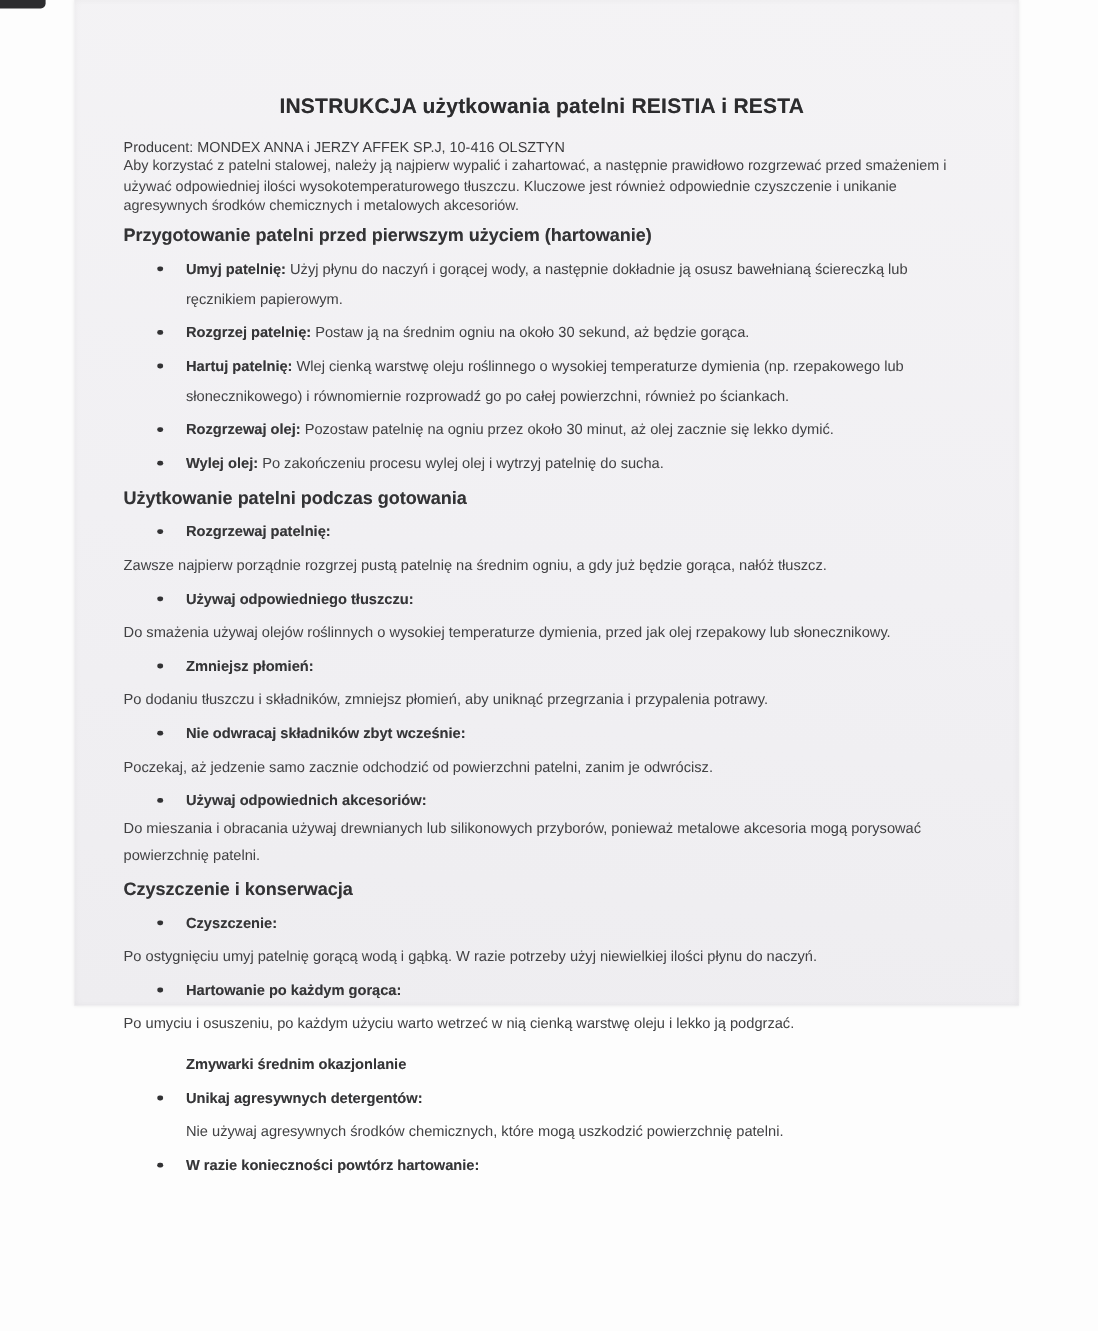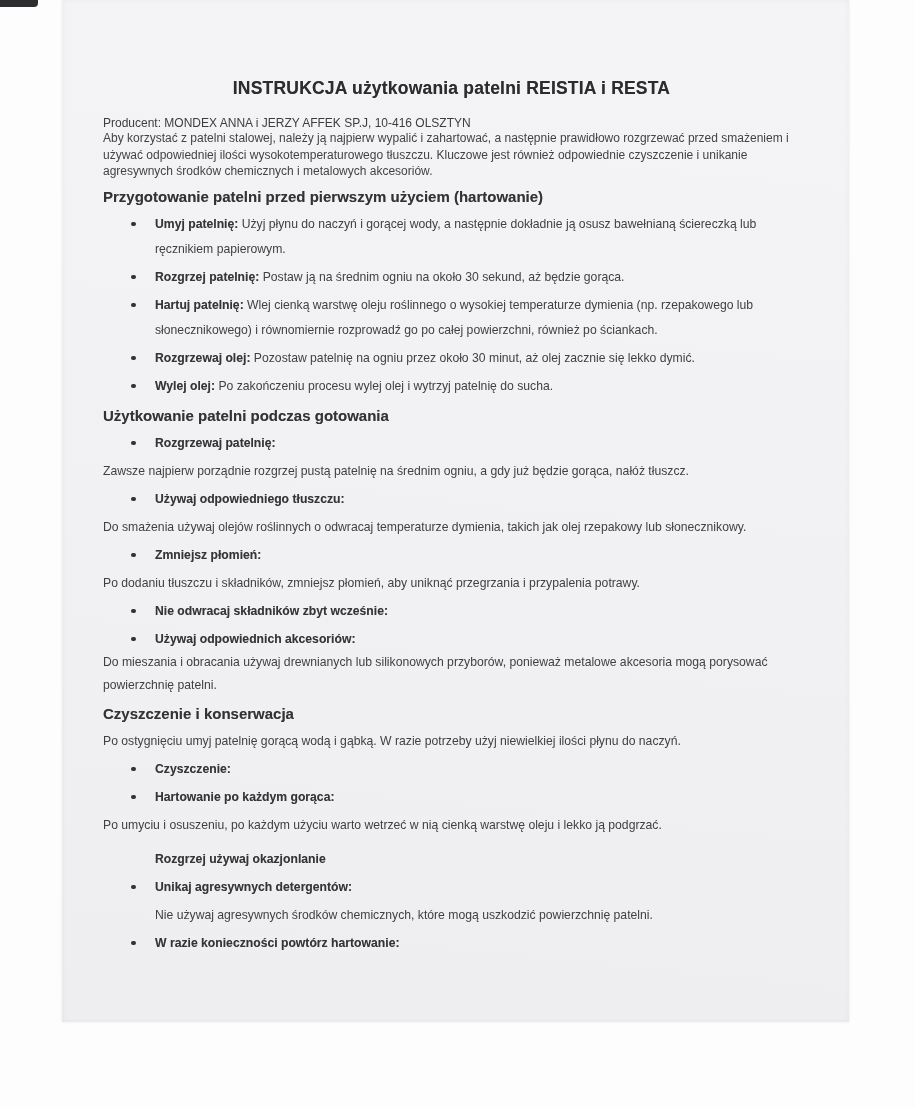--- a/index.html
+++ b/index.html
@@ -2,21 +2,21 @@
 <html><head>
 <meta charset="utf-8">
 <style>
   html,body{margin:0;padding:0;}
   body{
     width:915px;height:1109px;position:relative;overflow:hidden;
     background:#fdfdfd;
     font-family:"Liberation Sans","DejaVu Sans",sans-serif;
   }
   .page{
-    position:absolute;left:62px;top:0;width:787px;height:1022px;
+    position:absolute;left:62px;top:0;width:787px;height:838px;
     background:linear-gradient(186deg,#f4f3f5 0%,#f1f0f3 55%,#eeedf0 100%);
     box-shadow:0 0 3px rgba(0,0,0,.07), inset 2px 0 6px rgba(0,0,0,.025), inset -2px 0 6px rgba(0,0,0,.025);
   }
   .corner-mark{
     position:absolute;left:0;top:0;width:38px;height:7px;
     background:#2d2d2f;border-radius:0 0 4px 0;
   }
   .content{
     position:absolute;left:41px;right:49px;top:0;
     color:#414143;
@@ -66,31 +66,32 @@
         <div class="sec-heading">Przygotowanie patelni przed pierwszym użyciem (hartowanie)</div>
         <div class="item bullet"><span class="dot"></span><span class="b">Umyj patelnię:</span> Użyj płynu do naczyń i gorącej wody, a następnie dokładnie ją osusz bawełnianą ściereczką lub ręcznikiem papierowym.</div>
         <div class="item bullet"><span class="dot"></span><span class="b">Rozgrzej patelnię:</span> Postaw ją na średnim ogniu na około 30 sekund, aż będzie gorąca.</div>
         <div class="item bullet"><span class="dot"></span><span class="b">Hartuj patelnię:</span> Wlej cienką warstwę oleju roślinnego o wysokiej temperaturze dymienia (np. rzepakowego lub słonecznikowego) i równomiernie rozprowadź go po całej powierzchni, również po ściankach.</div>
         <div class="item bullet"><span class="dot"></span><span class="b">Rozgrzewaj olej:</span> Pozostaw patelnię na ogniu przez około 30 minut, aż olej zacznie się lekko dymić.</div>
         <div class="item bullet"><span class="dot"></span><span class="b">Wylej olej:</span> Po zakończeniu procesu wylej olej i wytrzyj patelnię do sucha.</div>
         <div class="sec-heading">Użytkowanie patelni podczas gotowania</div>
         <div class="item bullet"><span class="dot"></span><span class="b">Rozgrzewaj patelnię:</span></div>
         <div class="item paragraph">Zawsze najpierw porządnie rozgrzej pustą patelnię na średnim ogniu, a gdy już będzie gorąca, nałóż tłuszcz.</div>
         <div class="item bullet"><span class="dot"></span><span class="b">Używaj odpowiedniego tłuszczu:</span></div>
-        <div class="item paragraph">Do smażenia używaj olejów roślinnych o odwracaj temperaturze dymienia, takich jak olej rzepakowy lub słonecznikowy.</div>
+        <div class="item paragraph">Do smażenia używaj olejów roślinnych o wysokiej temperaturze dymienia, przed jak olej rzepakowy lub słonecznikowy.</div>
         <div class="item bullet"><span class="dot"></span><span class="b">Zmniejsz płomień:</span></div>
         <div class="item paragraph">Po dodaniu tłuszczu i składników, zmniejsz płomień, aby uniknąć przegrzania i przypalenia potrawy.</div>
         <div class="item bullet"><span class="dot"></span><span class="b">Nie odwracaj składników zbyt wcześnie:</span></div>
+        <div class="item paragraph">Poczekaj, aż jedzenie samo zacznie odchodzić od powierzchni patelni, zanim je odwrócisz.</div>
         <div class="item bullet"><span class="dot"></span><span class="b">Używaj odpowiednich akcesoriów:</span></div>
         <div class="item paragraph tight">Do mieszania i obracania używaj drewnianych lub silikonowych przyborów, ponieważ metalowe akcesoria mogą porysować powierzchnię patelni.</div>
         <div class="sec-heading">Czyszczenie i konserwacja</div>
+        <div class="item bullet"><span class="dot"></span><span class="b">Czyszczenie:</span></div>
         <div class="item paragraph">Po ostygnięciu umyj patelnię gorącą wodą i gąbką. W razie potrzeby użyj niewielkiej ilości płynu do naczyń.</div>
-        <div class="item bullet"><span class="dot"></span><span class="b">Czyszczenie:</span></div>
         <div class="item bullet"><span class="dot"></span><span class="b">Hartowanie po każdym gorąca:</span></div>
         <div class="item paragraph">Po umyciu i osuszeniu, po każdym użyciu warto wetrzeć w nią cienką warstwę oleju i lekko ją podgrzać.</div>
-        <div class="item subheading">Rozgrzej używaj okazjonlanie</div>
+        <div class="item subheading">Zmywarki średnim okazjonlanie</div>
         <div class="item bullet"><span class="dot"></span><span class="b">Unikaj agresywnych detergentów:</span></div>
         <div class="item indented">Nie używaj agresywnych środków chemicznych, które mogą uszkodzić powierzchnię patelni.</div>
         <div class="item bullet"><span class="dot"></span><span class="b">W razie konieczności powtórz hartowanie:</span></div>
       </div>
   </div>
 </div>
 <div class="corner-mark"></div>
 
 </body></html>

